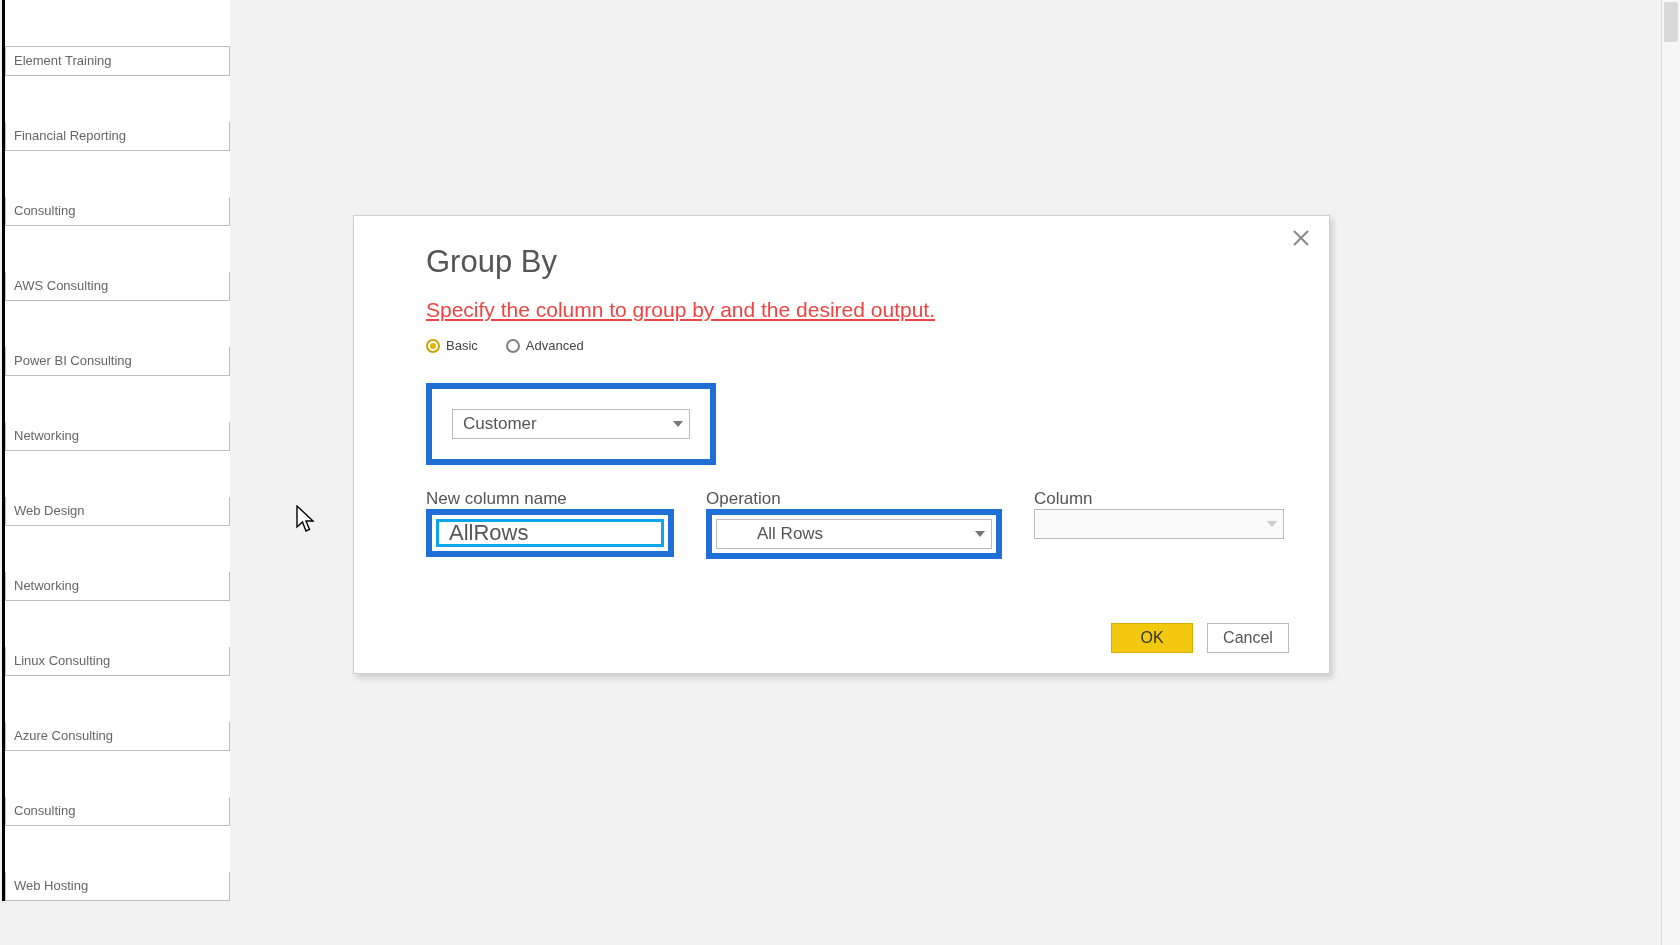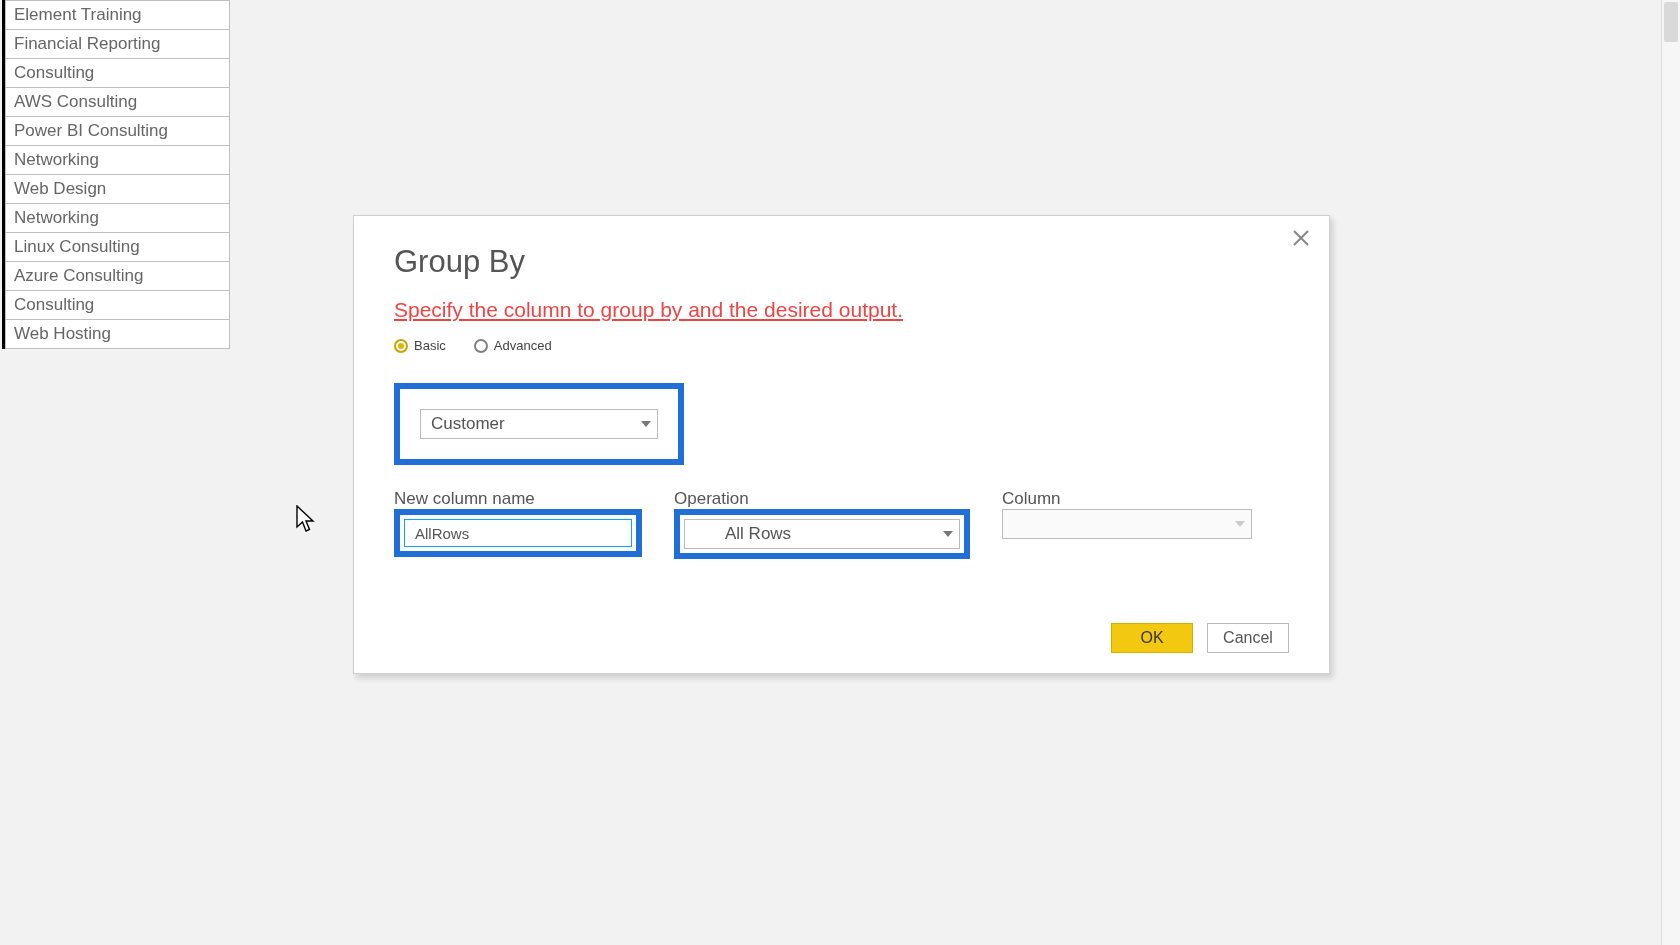--- a/index.html
+++ b/index.html
@@ -19,26 +19,27 @@
     left: 2px;
     top: 0;
     width: 225px;
     background: #fff;
     border-left: 3px solid #000;
   }
   .data-cell {
     border: 1px solid #bfbfbf;
     border-top: none;
     padding: 5px 8px;
-    font-size: 17px;
+    font-size: 13px;
     color: #666;
     background: #fff;
     height: 18px;
     line-height: 18px;
     white-space: nowrap;
+    margin-top: 46px;
   }
   .data-cell:first-child { border-top: 1px solid #bfbfbf; }
 
   
   .dialog {
     position: absolute;
     left: 353px;
     top: 215px;
     width: 975px;
     background: #fff;
@@ -53,20 +54,21 @@
     width: 28px;
     height: 28px;
     font-size: 22px;
     color: #777;
     text-align: center;
     line-height: 28px;
     cursor: pointer;
   }
   .dialog-body {
     padding: 28px 40px 28px 40px;
+    margin-left: 32px;
   }
   .dialog-title {
     font-size: 31px;
     font-weight: 400;
     color: #555;
     margin: 0 0 18px 0;
   }
   .dialog-subtitle {
     font-size: 21px;
     color: #ef4444;
@@ -118,25 +120,25 @@
     width: 0; height: 0;
     border-left: 5px solid transparent;
     border-right: 5px solid transparent;
     border-top: 6px solid #777;
     margin-left: 8px;
   }
   .dropdown.disabled { background: #fafafa; color: #aaa; cursor: default; }
   .dropdown.disabled .caret { border-top-color: #ccc; }
 
   .text-input {
-    border: 1px solid #0ea5e9;
+    border: 3px solid #0ea5e9;
     background: #fff;
     height: 28px;
     padding: 8px 10px;
-    font-size: 15px;
+    font-size: 22px;
     color: #555;
     box-sizing: border-box;
   }
 
   
   .row-groupby { margin-bottom: 24px; }
   .row-groupby .dropdown { width: 220px; }
 
   
   .fields-row { display: flex; gap: 32px; align-items: flex-start; }

